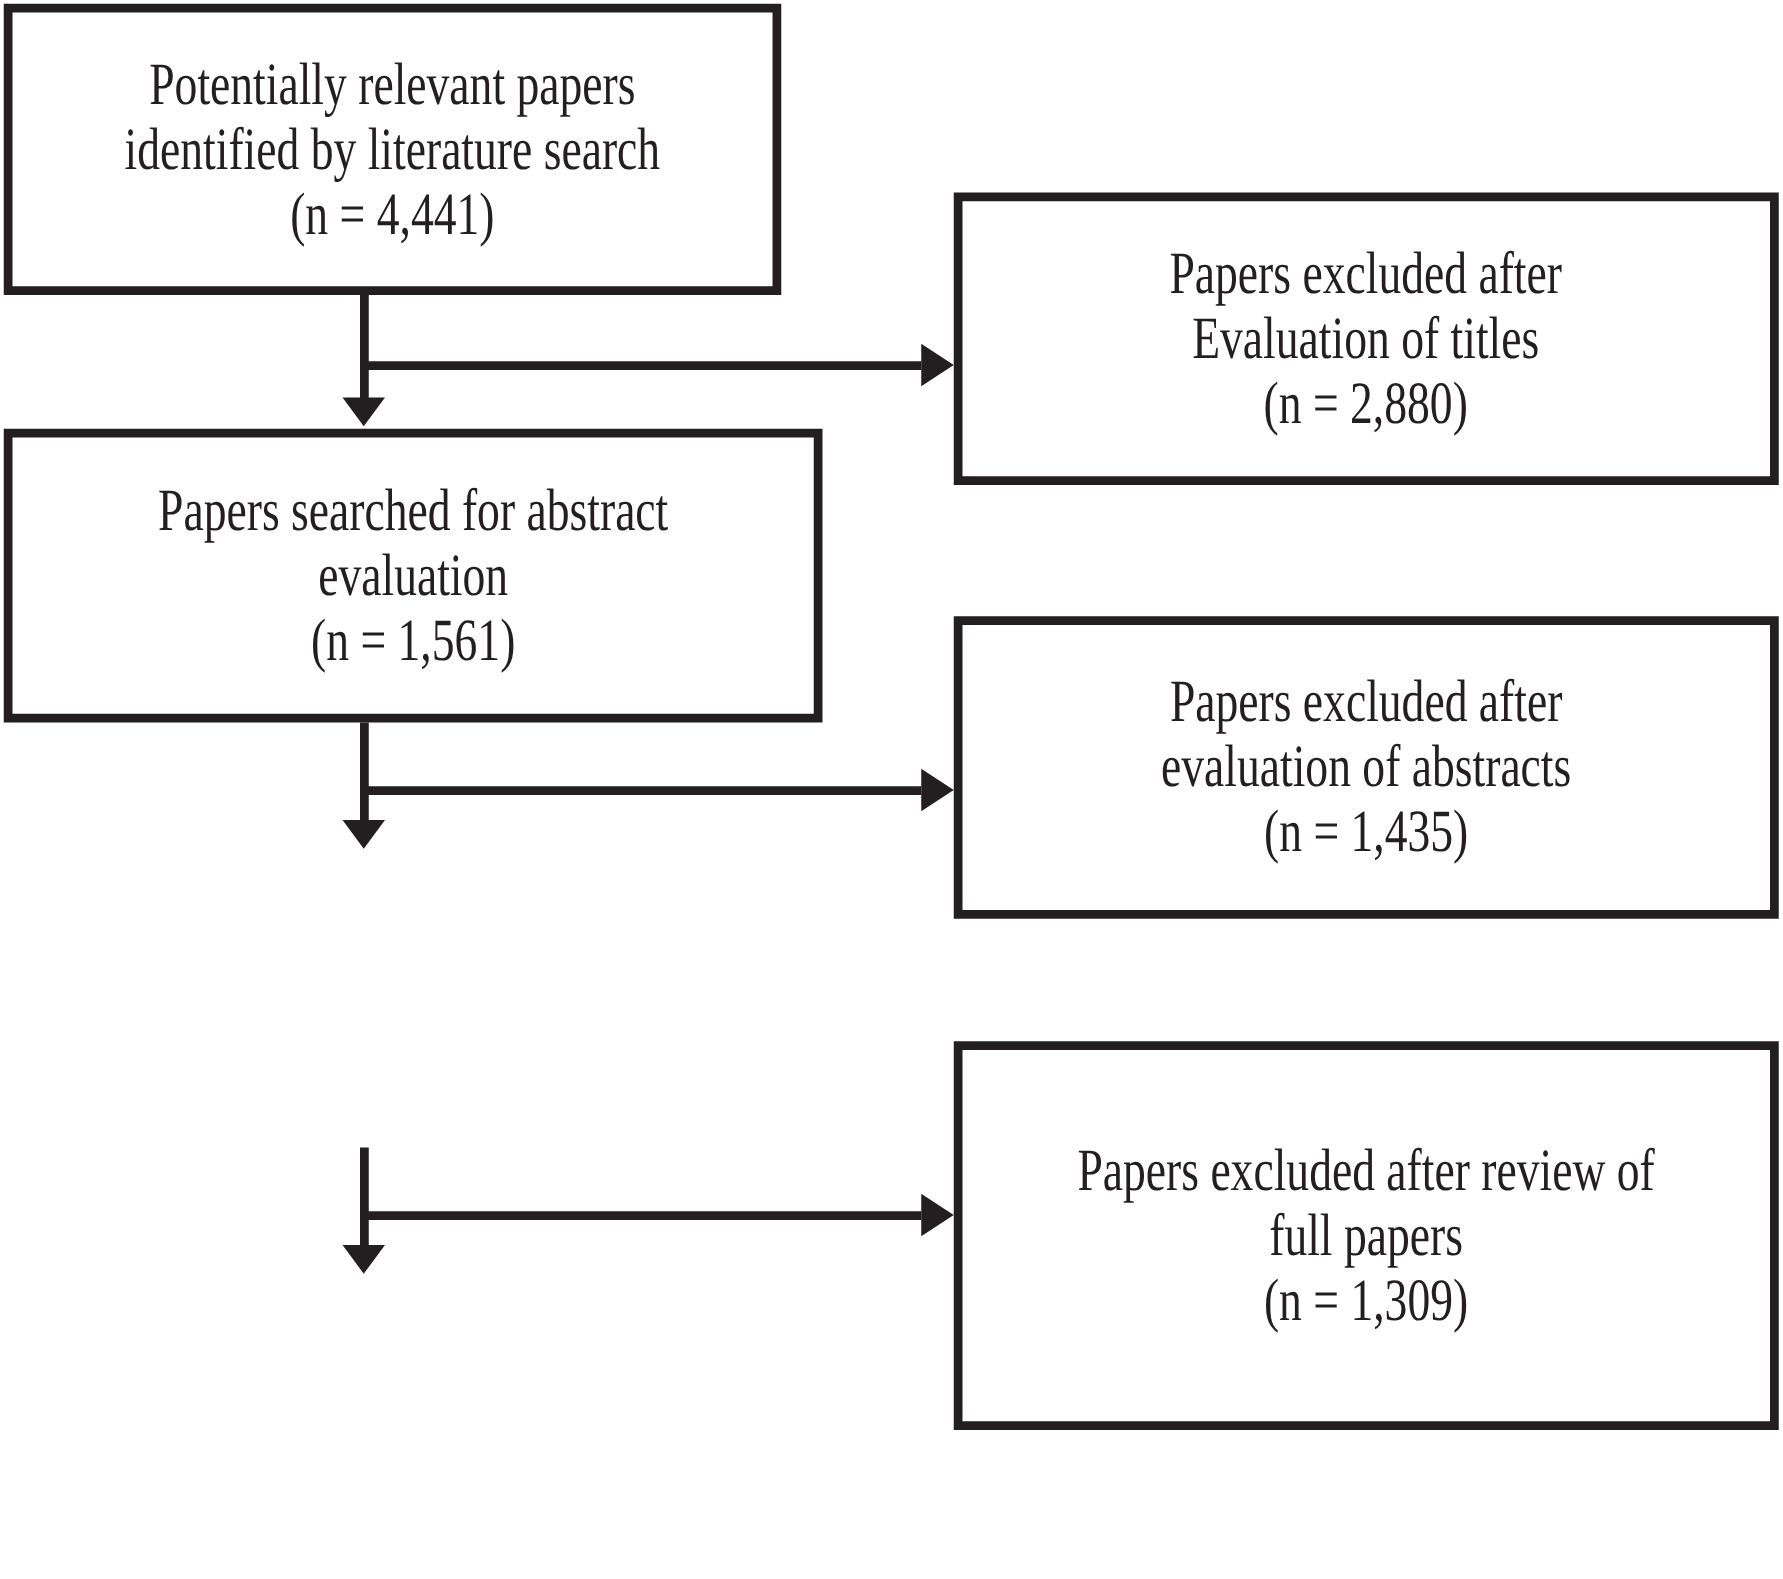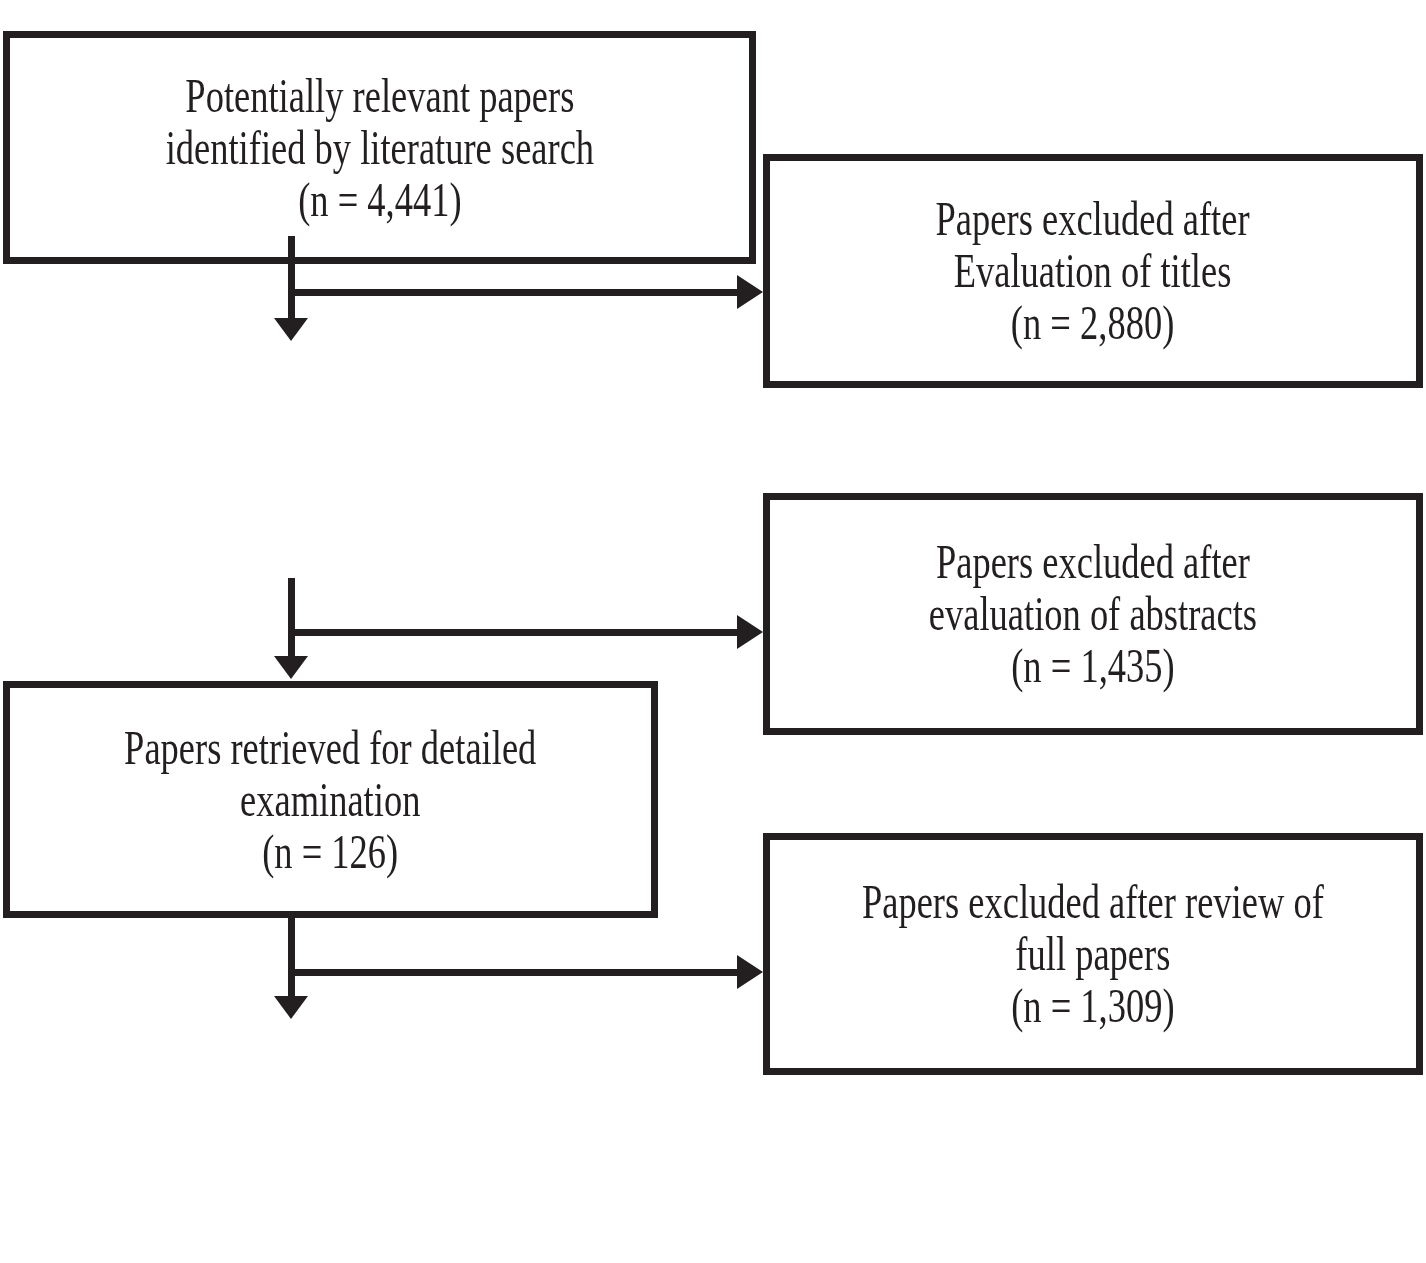--- a/index.html
+++ b/index.html
@@ -27,28 +27,28 @@
   }
   .box-text {
     text-align: center;
     font-size: 48px;
     line-height: 52px;
     transform: scaleX(0.76);
     transform-origin: 50% 50%;
     white-space: nowrap;
   }
   
-  #box-l1 { left: 3px;   top: 3px;    width: 753px; height: 233px; margin-top: 28px; }
+  #box-l1 { left: 3px;   top: 3px;    width: 622px; height: 233px; }
   #box-l2 { left: 3px;   top: 343px;  width: 655px; height: 235px; }
   #box-l3 { left: 3px;   top: 681px;  width: 655px; height: 237px; }
   #box-l4 { left: 3px;   top: 1023px; width: 655px; height: 237px; }
   
   #box-r1 { left: 763px; top: 154px;  width: 660px; height: 234px; }
   #box-r2 { left: 763px; top: 493px;  width: 660px; height: 242px; }
-  #box-r3 { left: 763px; top: 833px;  width: 660px; height: 242px; }
+  #box-r3 { left: 763px; top: 833px;  width: 660px; height: 311px; }
 
   .vline {
     position: absolute;
     left: 288px;
     width: 7px;
     background: #231f20;
   }
   #v1 { top: 236px; height: 84px; }
   #v2 { top: 578px; height: 80px; }
   #v3 { top: 918px; height: 80px; }
@@ -94,28 +94,28 @@
 <div id="canvas">
 
   <div class="box" id="box-l1">
     <div class="box-text">
       <div>Potentially relevant papers</div>
       <div>identified by literature search</div>
       <div>(n = 4,441)</div>
     </div>
   </div>
 
-
-  <div class="box" id="box-l3">
+  <div class="box" id="box-l2">
     <div class="box-text">
-      <div>Papers retrieved for detailed</div>
-      <div>examination</div>
-      <div>(n = 126)</div>
+      <div>Papers searched for abstract</div>
+      <div>evaluation</div>
+      <div>(n = 1,561)</div>
     </div>
   </div>
+
 
 
   <div class="box" id="box-r1">
     <div class="box-text">
       <div>Papers excluded after</div>
       <div>Evaluation of titles</div>
       <div>(n = 2,880)</div>
     </div>
   </div>
 

